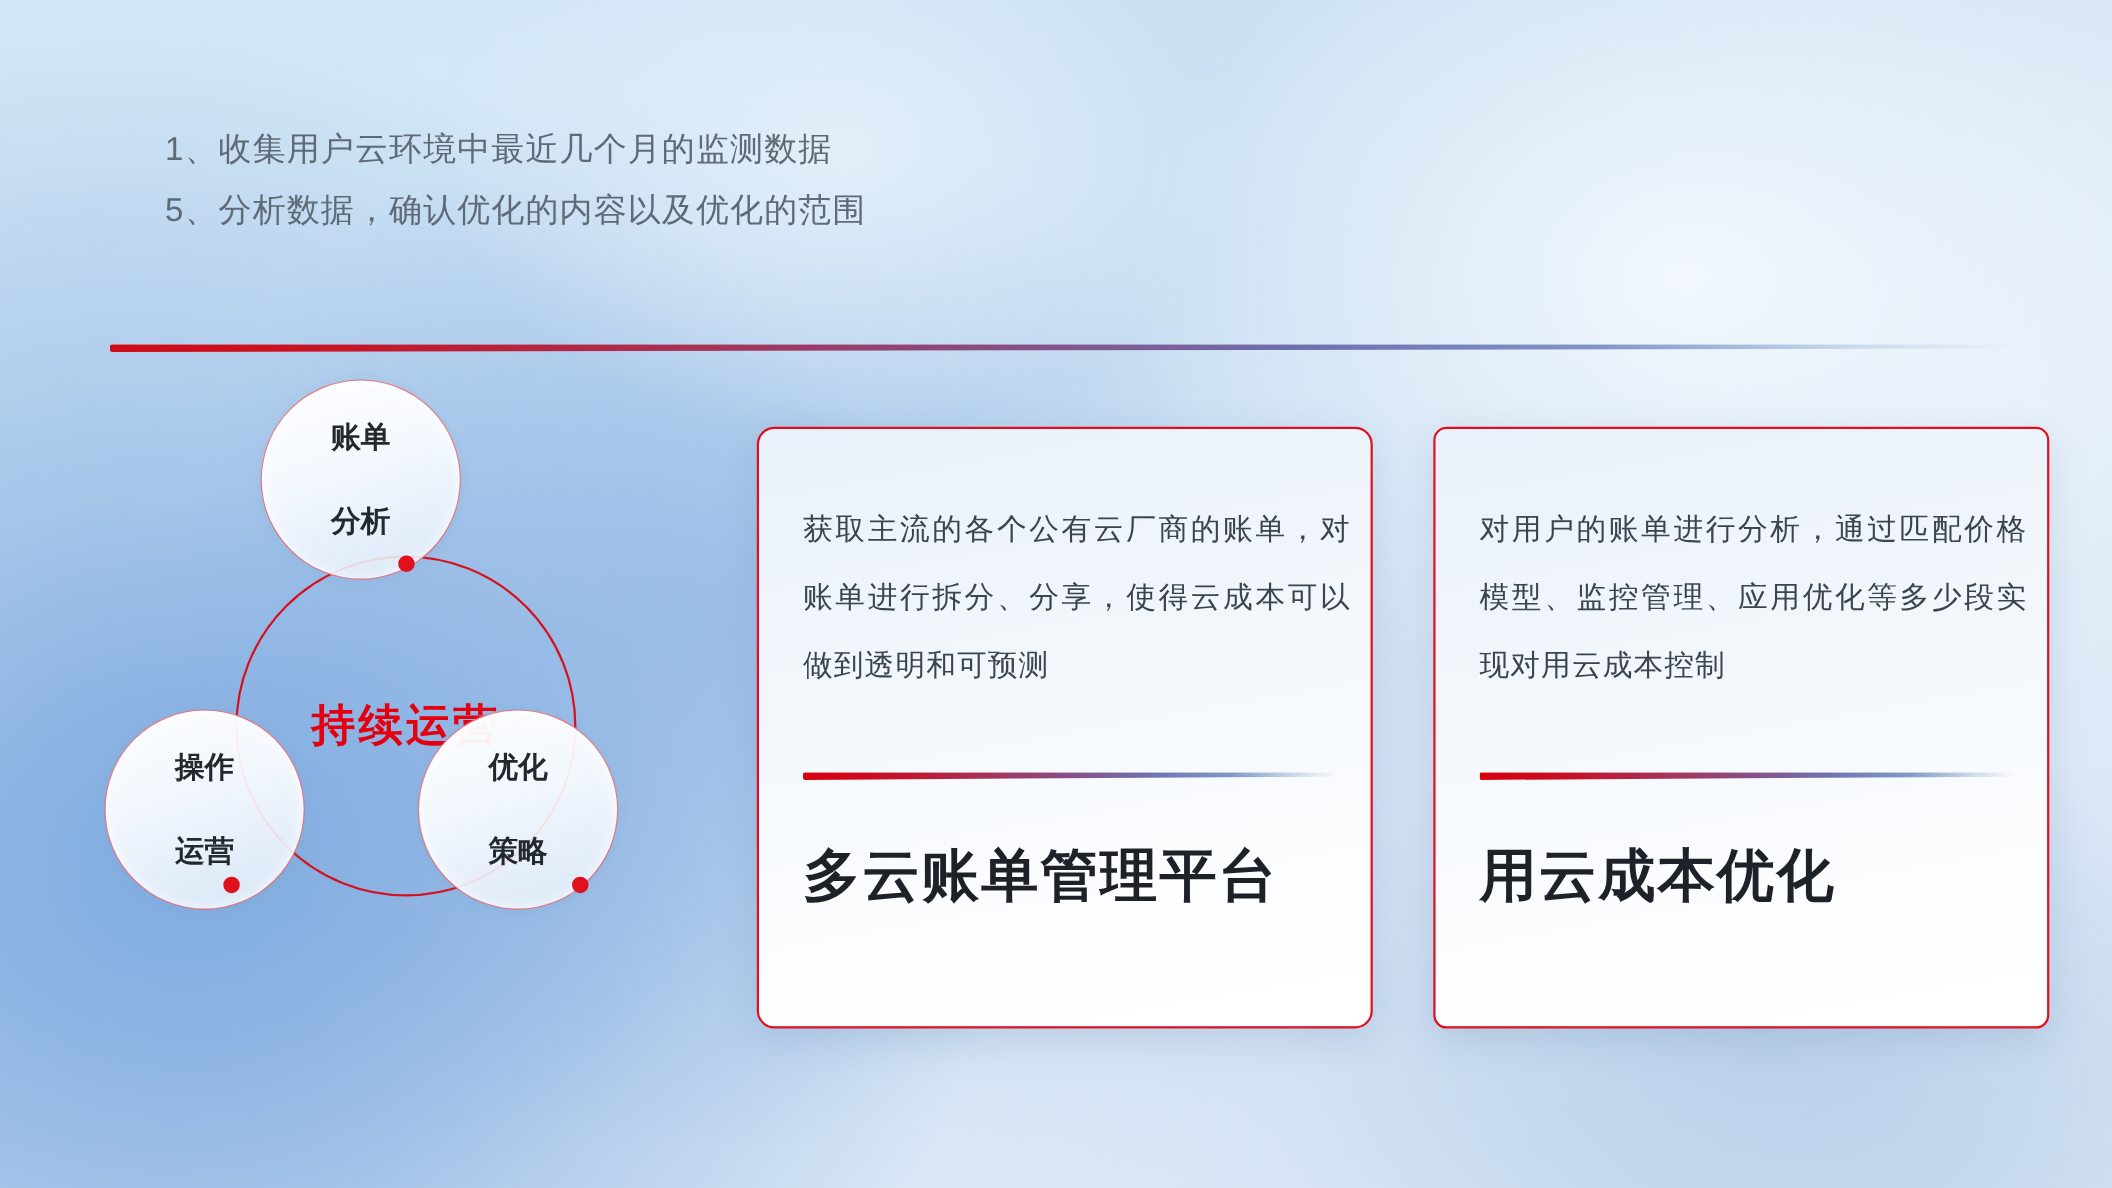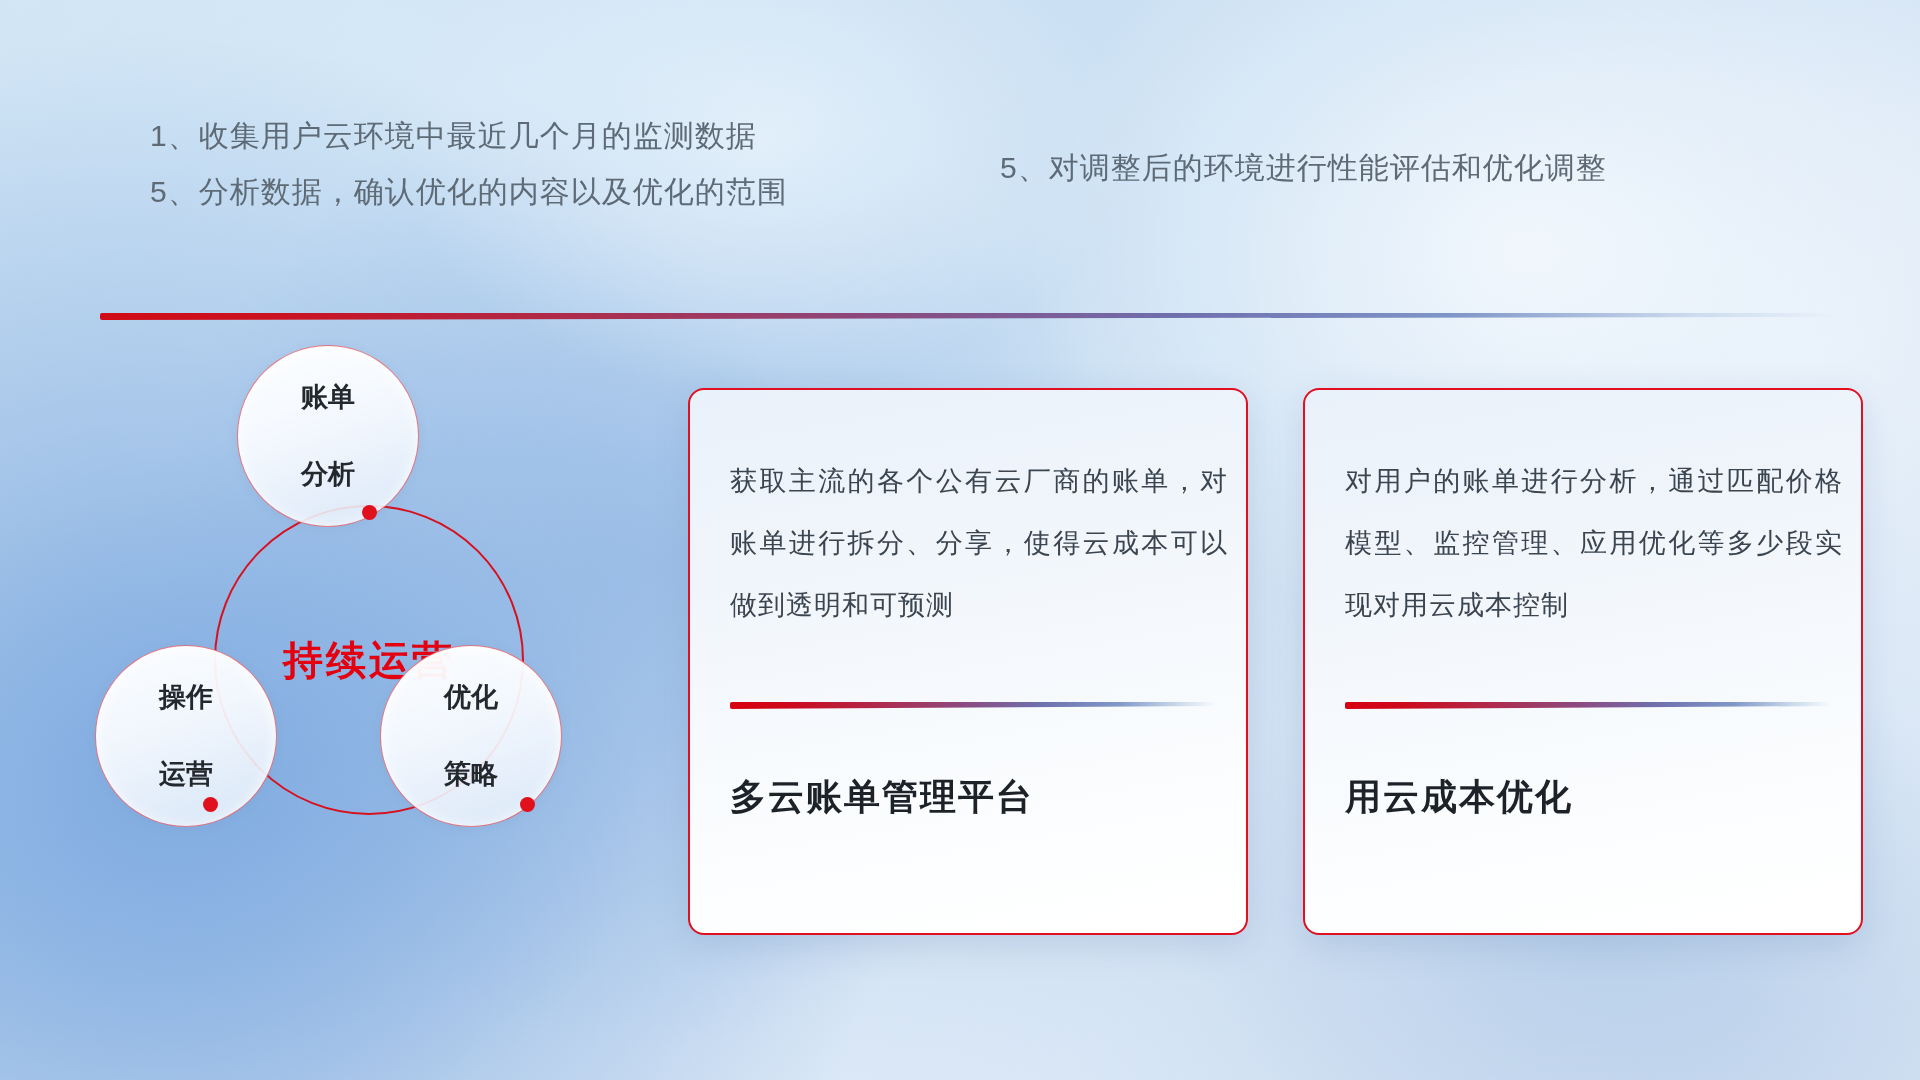--- a/index.html
+++ b/index.html
@@ -158,21 +158,21 @@
     height: 547px;
     border: 2px solid #e01020;
     border-radius: 16px;
     box-sizing: border-box;
     background:
       linear-gradient(170deg, #e9f1fa 0%, #f0f5fb 28%, #f7fafd 58%, #fdfeff 82%, #ffffff 100%);
     box-shadow: 0 10px 34px rgba(88,126,172,0.20);
     overflow: hidden;
   }
   .card-1 { left: 688px; }
-  .card-2 { left: 1303px; }
+  .card-2 { left: 1303px; border-radius: 12px; }
 
   .card-body {
     position: absolute;
     left: 40px;
     right: 18px;
     top: 60px;
     color: #3b4550;
     font-size: 27px;
     line-height: 62px;
     letter-spacing: 1px;
@@ -191,42 +191,41 @@
     clip-path: polygon(0 0, 100% 0, 100% 58%, 0 100%);
     border-radius: 2px;
   }
   .card-title {
     position: absolute;
     left: 40px;
     right: 34px;
     top: 372px;
     color: #1c2228;
     font-weight: bold;
-    font-size: 36px;
+    font-size: 52px;
     letter-spacing: 2px;
     line-height: 70px;
   }
 </style>
 </head>
 <body>
 
 <div id="slide">
 
   <div class="wash wash-a"></div>
   <div class="wash wash-b"></div>
   <div class="wash wash-c"></div>
   <div class="wash wash-d"></div>
 
   <div class="bullets bullets-left">
     <span class="bullet-line">1、收集用户云环境中最近几个月的监测数据</span>
     <span class="bullet-line">5、分析数据，确认优化的内容以及优化的范围</span>
   </div>
 
   <div class="bullets bullets-right">
-    <span class="bullet-line">5、对调整后的环境进行性能评估和优化调整</span>
   </div>
 
   <div class="top-rule"></div>
 
   <div class="venn">
     <div class="ring ring-center"></div>
 
     <div class="center-label">
       <span>持续</span>
       <span>运营</span>

